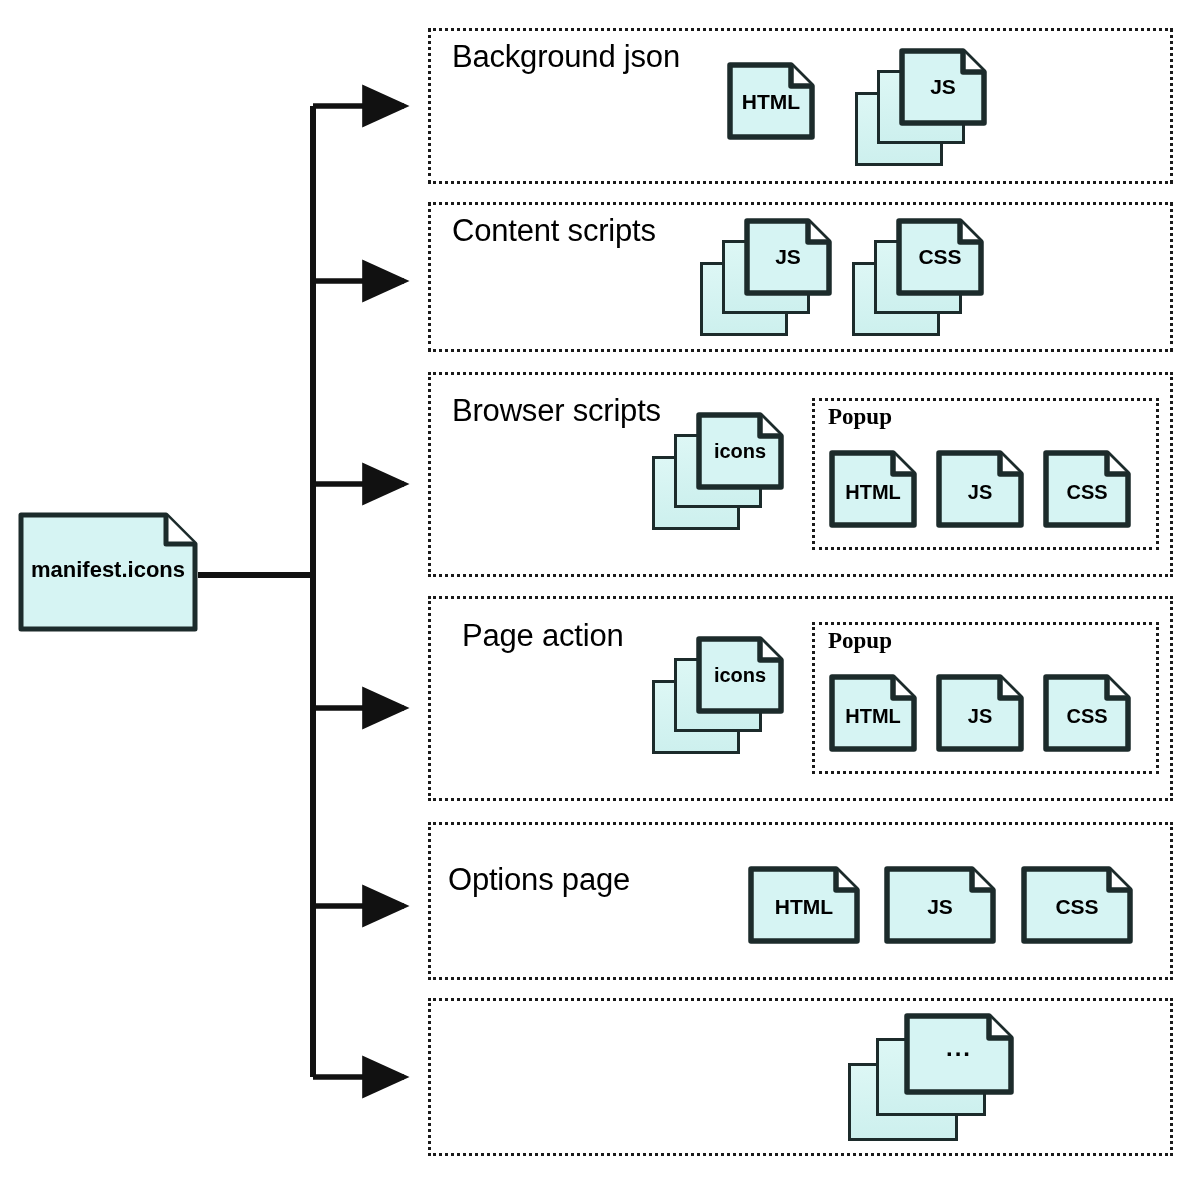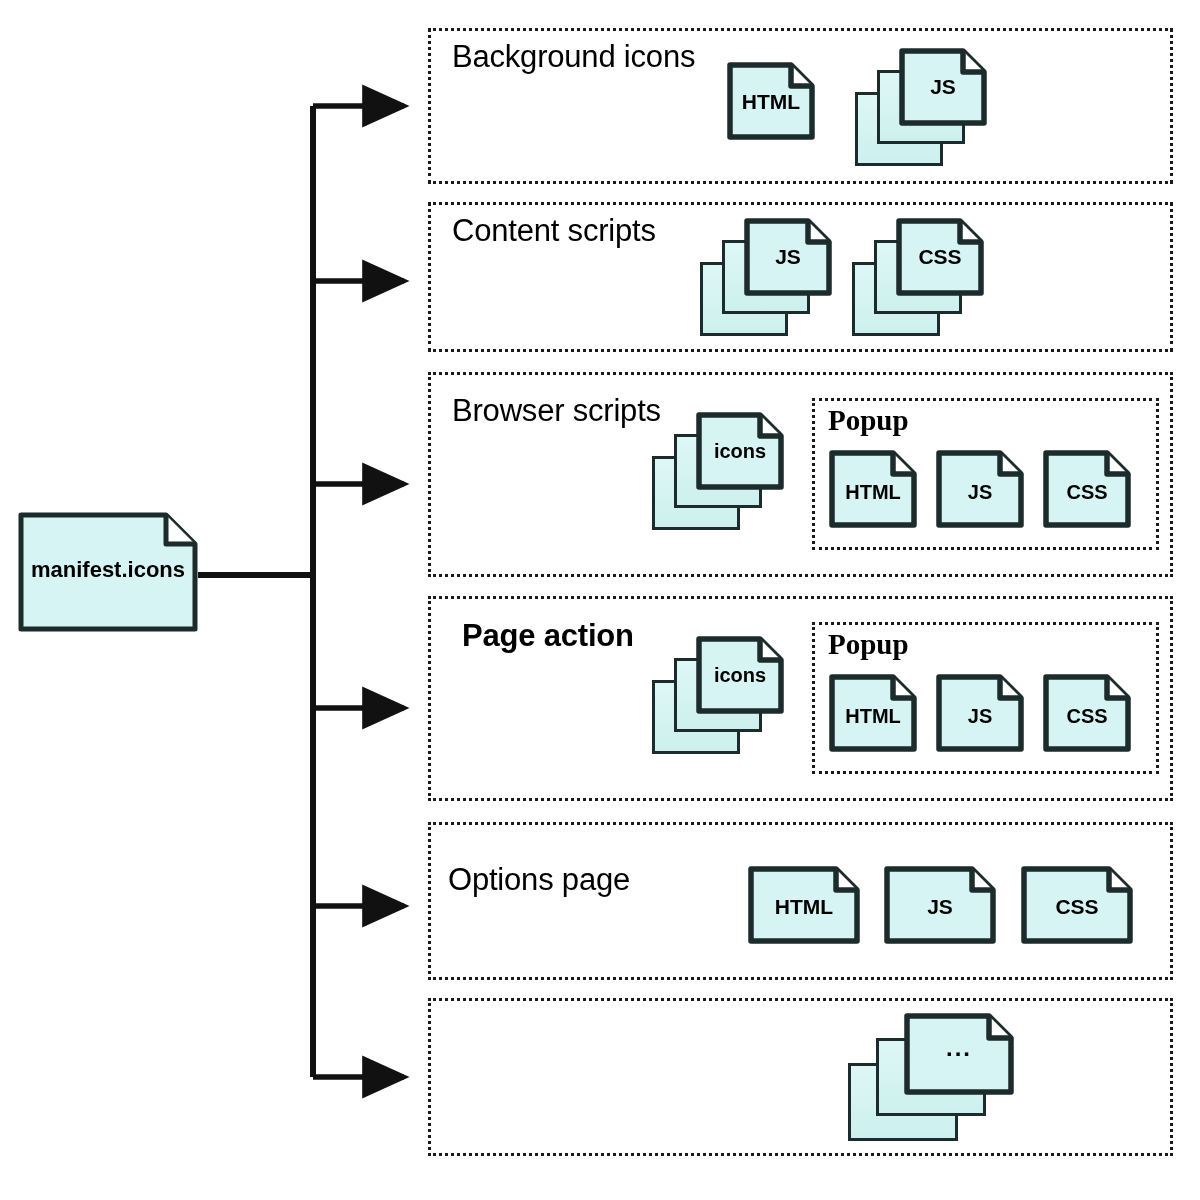--- a/index.html
+++ b/index.html
@@ -28,21 +28,21 @@
   .popup-box{
     position:absolute;
     border:3px dotted #1a1a1a;
     box-sizing:border-box;
     background:transparent;
   }
   .popup-title{
     position:absolute;
     font-family:"Liberation Serif",serif;
     font-weight:bold;
-    font-size:29px;
+    font-size:23px;
     color:#000000;
     white-space:nowrap;
   }
 
   
   .doc{
     position:absolute;
     box-sizing:border-box;
   }
   .doc .label{
@@ -98,21 +98,21 @@
   <div class="doc fold" style="left:18px;top:512px;width:180px;height:120px;">
     <svg viewBox="0 0 180 120" preserveAspectRatio="none">
       <path d="M3,3 L148,3 L177,32 L177,117 L3,117 Z" fill="#d6f4f3" stroke="#1c2b2b" stroke-width="5" stroke-linejoin="round"></path>
       <path d="M148,3 L148,32 L177,32" fill="#ffffff" stroke="#1c2b2b" stroke-width="5" stroke-linejoin="round"></path>
     </svg>
     <div class="label" style="top:45px;font-size:22px;">manifest.icons</div>
   </div>
 
   <div class="section" style="left:428px;top:28px;width:745px;height:156px;">
   </div>
-  <div class="section-title" style="left:452px;top:39px;">Background icons</div>
+  <div class="section-title" style="left:452px;top:39px;">Background json</div>
 
   <div class="doc fold" style="left:727px;top:62px;width:88px;height:78px;">
     <svg viewBox="0 0 88 78" preserveAspectRatio="none">
       <path d="M3,3 L64,3 L85,24 L85,75 L3,75 Z" fill="#d6f4f3" stroke="#1c2b2b" stroke-width="5.5" stroke-linejoin="round"></path>
       <path d="M64,3 L64,24 L85,24" fill="#ffffff" stroke="#1c2b2b" stroke-width="5.5" stroke-linejoin="round"></path>
     </svg>
     <div class="label" style="top:28px;font-size:21px;">HTML</div>
   </div>
 
   <div class="stack" style="left:855px;top:48px;width:130px;height:120px;">
@@ -191,21 +191,21 @@
   <div class="doc fold" style="left:1043px;top:450px;width:88px;height:78px;">
     <svg viewBox="0 0 88 78" preserveAspectRatio="none">
       <path d="M3,3 L64,3 L85,24 L85,75 L3,75 Z" fill="#d6f4f3" stroke="#1c2b2b" stroke-width="5.5" stroke-linejoin="round"></path>
       <path d="M64,3 L64,24 L85,24" fill="#ffffff" stroke="#1c2b2b" stroke-width="5.5" stroke-linejoin="round"></path>
     </svg>
     <div class="label" style="top:31px;font-size:20px;">CSS</div>
   </div>
 
   <div class="section" style="left:428px;top:596px;width:745px;height:205px;">
   </div>
-  <div class="section-title" style="left:462px;top:618px;font-weight:bold;">Page action</div>
+  <div class="section-title" style="left:462px;top:618px;">Page action</div>
 
   <div class="stack" style="left:652px;top:636px;width:130px;height:120px;">
     <div class="backsheet" style="left:0px;top:44px;width:88px;height:74px;"></div>
     <div class="backsheet" style="left:22px;top:22px;width:88px;height:74px;"></div>
     <div class="doc fold" style="left:44px;top:0px;width:88px;height:78px;">
       <svg viewBox="0 0 88 78" preserveAspectRatio="none">
         <path d="M3,3 L64,3 L85,24 L85,75 L3,75 Z" fill="#d6f4f3" stroke="#1c2b2b" stroke-width="5.5" stroke-linejoin="round"></path>
         <path d="M64,3 L64,24 L85,24" fill="#ffffff" stroke="#1c2b2b" stroke-width="5.5" stroke-linejoin="round"></path>
       </svg>
       <div class="label" style="top:28px;font-size:20px;">icons</div>

